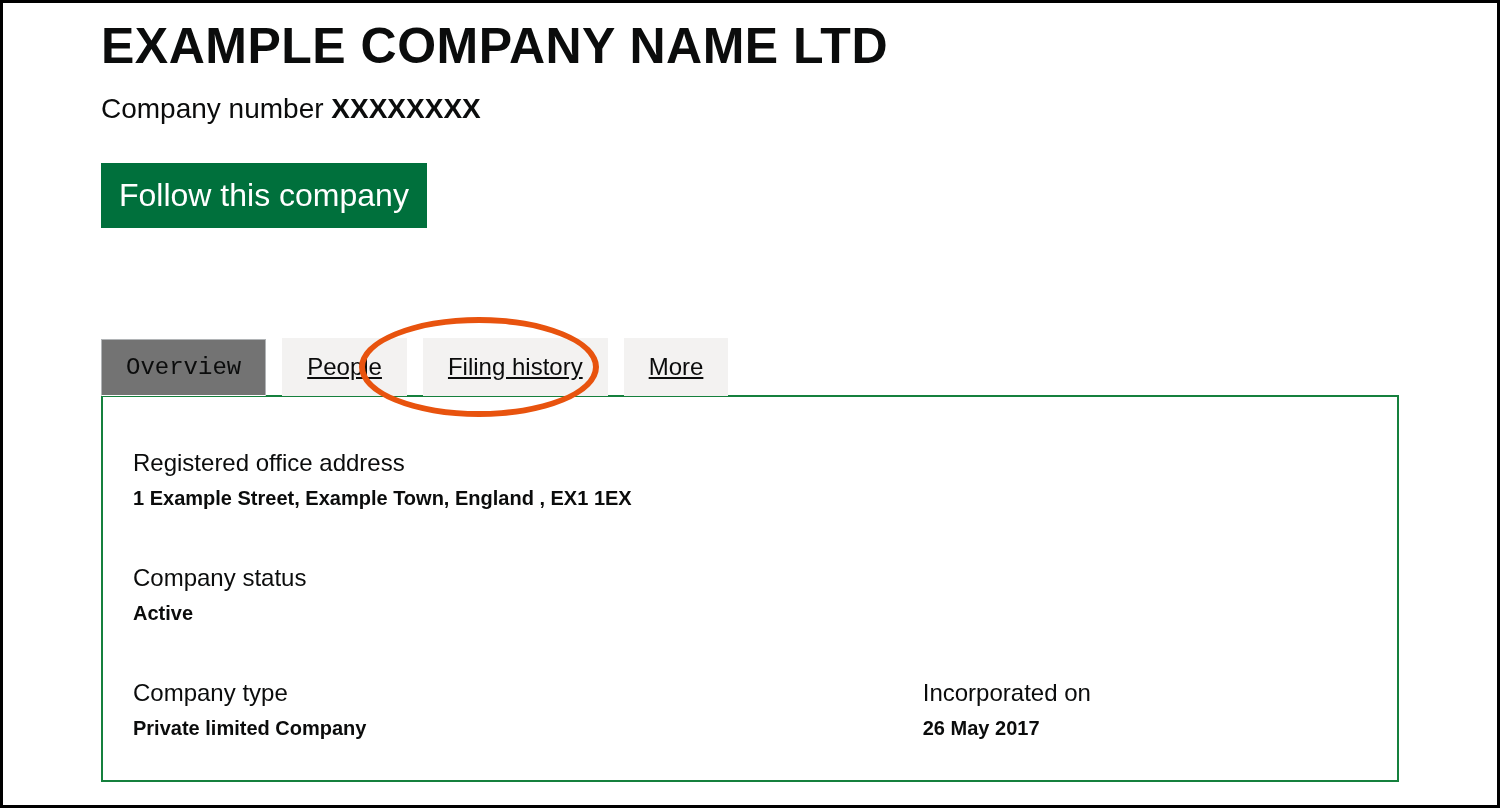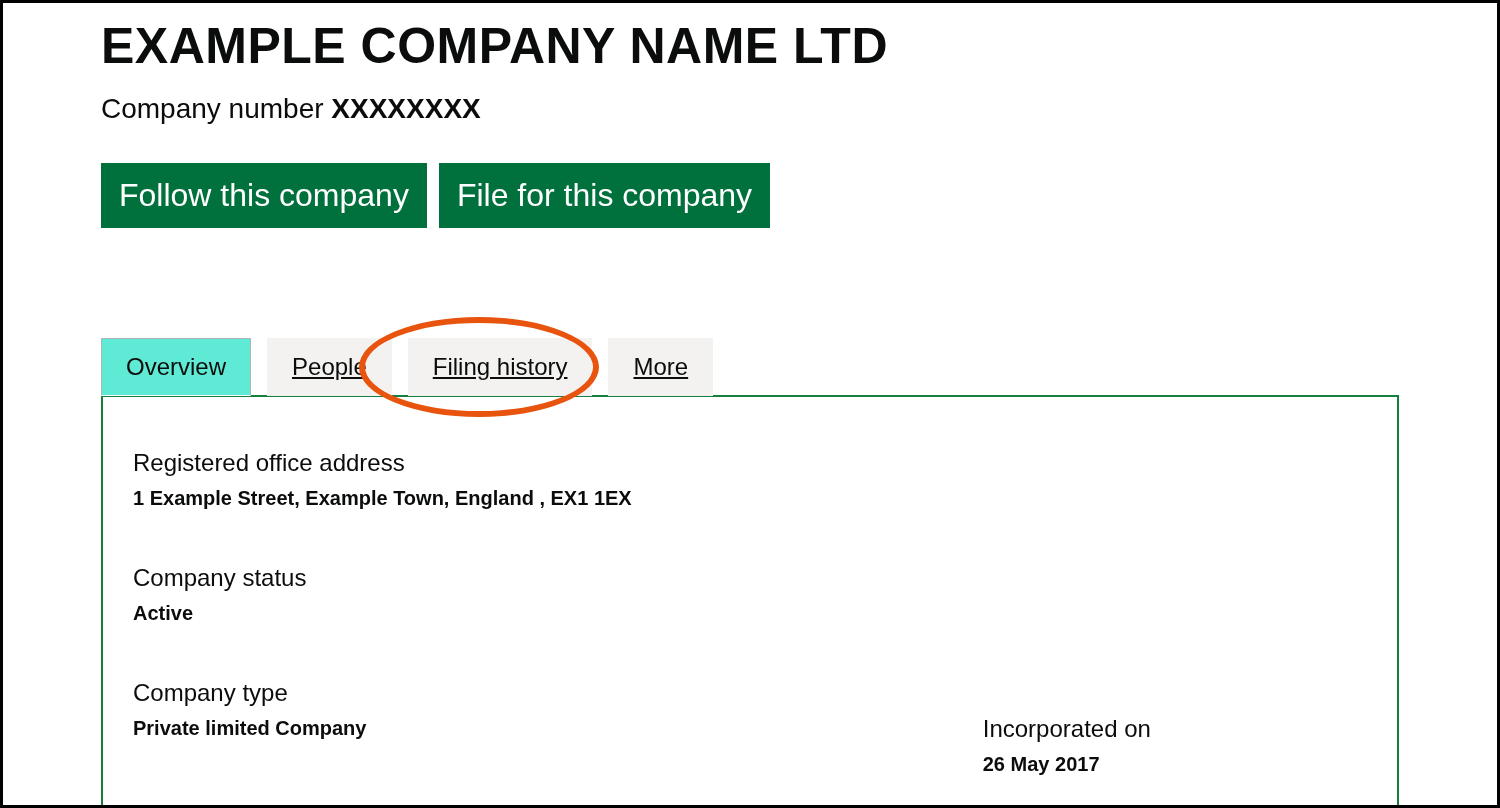--- a/index.html
+++ b/index.html
@@ -6,43 +6,42 @@
     body { font-family: Arial, Helvetica, sans-serif; background: #fff; color: #0b0c0c; }
     .frame { border: 3px solid #000; width: 1500px; height: 808px; position: relative; padding: 14px 98px 0 98px; overflow: hidden; }
     .company-name { font-size: 50px; font-weight: 900; letter-spacing: 0.5px; margin-bottom: 18px; }
     .company-number-line { font-size: 28px; margin-bottom: 38px; }
     .company-number-line .num { font-weight: 700; }
     .btn-row { display: flex; gap: 12px; margin-bottom: 110px; }
     .btn { background: #00703c; color: #fff; border: none; padding: 14px 18px; font-size: 32px; cursor: pointer; }
     .tabs-wrap { position: relative; }
     .tabs { display: flex; align-items: flex-end; gap: 16px; position: relative; z-index: 2; }
     .tab { padding: 14px 24px; font-size: 24px; background: #f3f2f1; color: #0b0c0c; text-decoration: underline; cursor: pointer; border: 1px solid transparent; }
-    .tab.active { background: #5eead4; border: 1px solid #b1b4b6; border-bottom: 1px solid #fff; text-decoration: none; position: relative; }
+    .tab.active { background: #737373; border: 1px solid #b1b4b6; border-bottom: 1px solid #fff; text-decoration: none; position: relative; font-family: Liberation Mono, monospace; }
     .panel { border: 2px solid #15803d; margin-top: -1px; padding: 52px 30px 40px 30px; position: relative; z-index: 1; }
     .section-label { font-size: 24px; color: #0b0c0c; margin-bottom: 10px; font-weight: 400; }
     .section-value { font-size: 20px; font-weight: 700; margin-bottom: 54px; }
-    .two-col { display: flex; gap: 60px; }
+    .two-col { display: flex; }
     .col-left { flex: 0 0 64%; }
-    .col-right { flex: 1; margin-top: 36px; }
+    .col-right { flex: 1; }
     .highlight-ring { position: absolute; border: 6px solid #e8530e; border-radius: 50%; width: 240px; height: 100px; left: 258px; top: -21px; z-index: 3; pointer-events: none; }
   </style>
 </head>
 <body>
 
 <div class="frame">
 
   <h1 class="company-name">EXAMPLE COMPANY NAME LTD</h1>
 
   <div class="company-number-line">
     <span>Company number </span><span class="num">XXXXXXXX</span>
   </div>
 
   <div class="btn-row">
     <button class="btn">Follow this company</button>
-    <button class="btn">File for this company</button>
   </div>
 
   <div class="tabs-wrap">
     <div class="highlight-ring"></div>
     <div class="tabs">
       <div class="tab active">Overview</div>
       <div class="tab">People</div>
       <div class="tab">Filing history</div>
       <div class="tab">More</div>
     </div>

